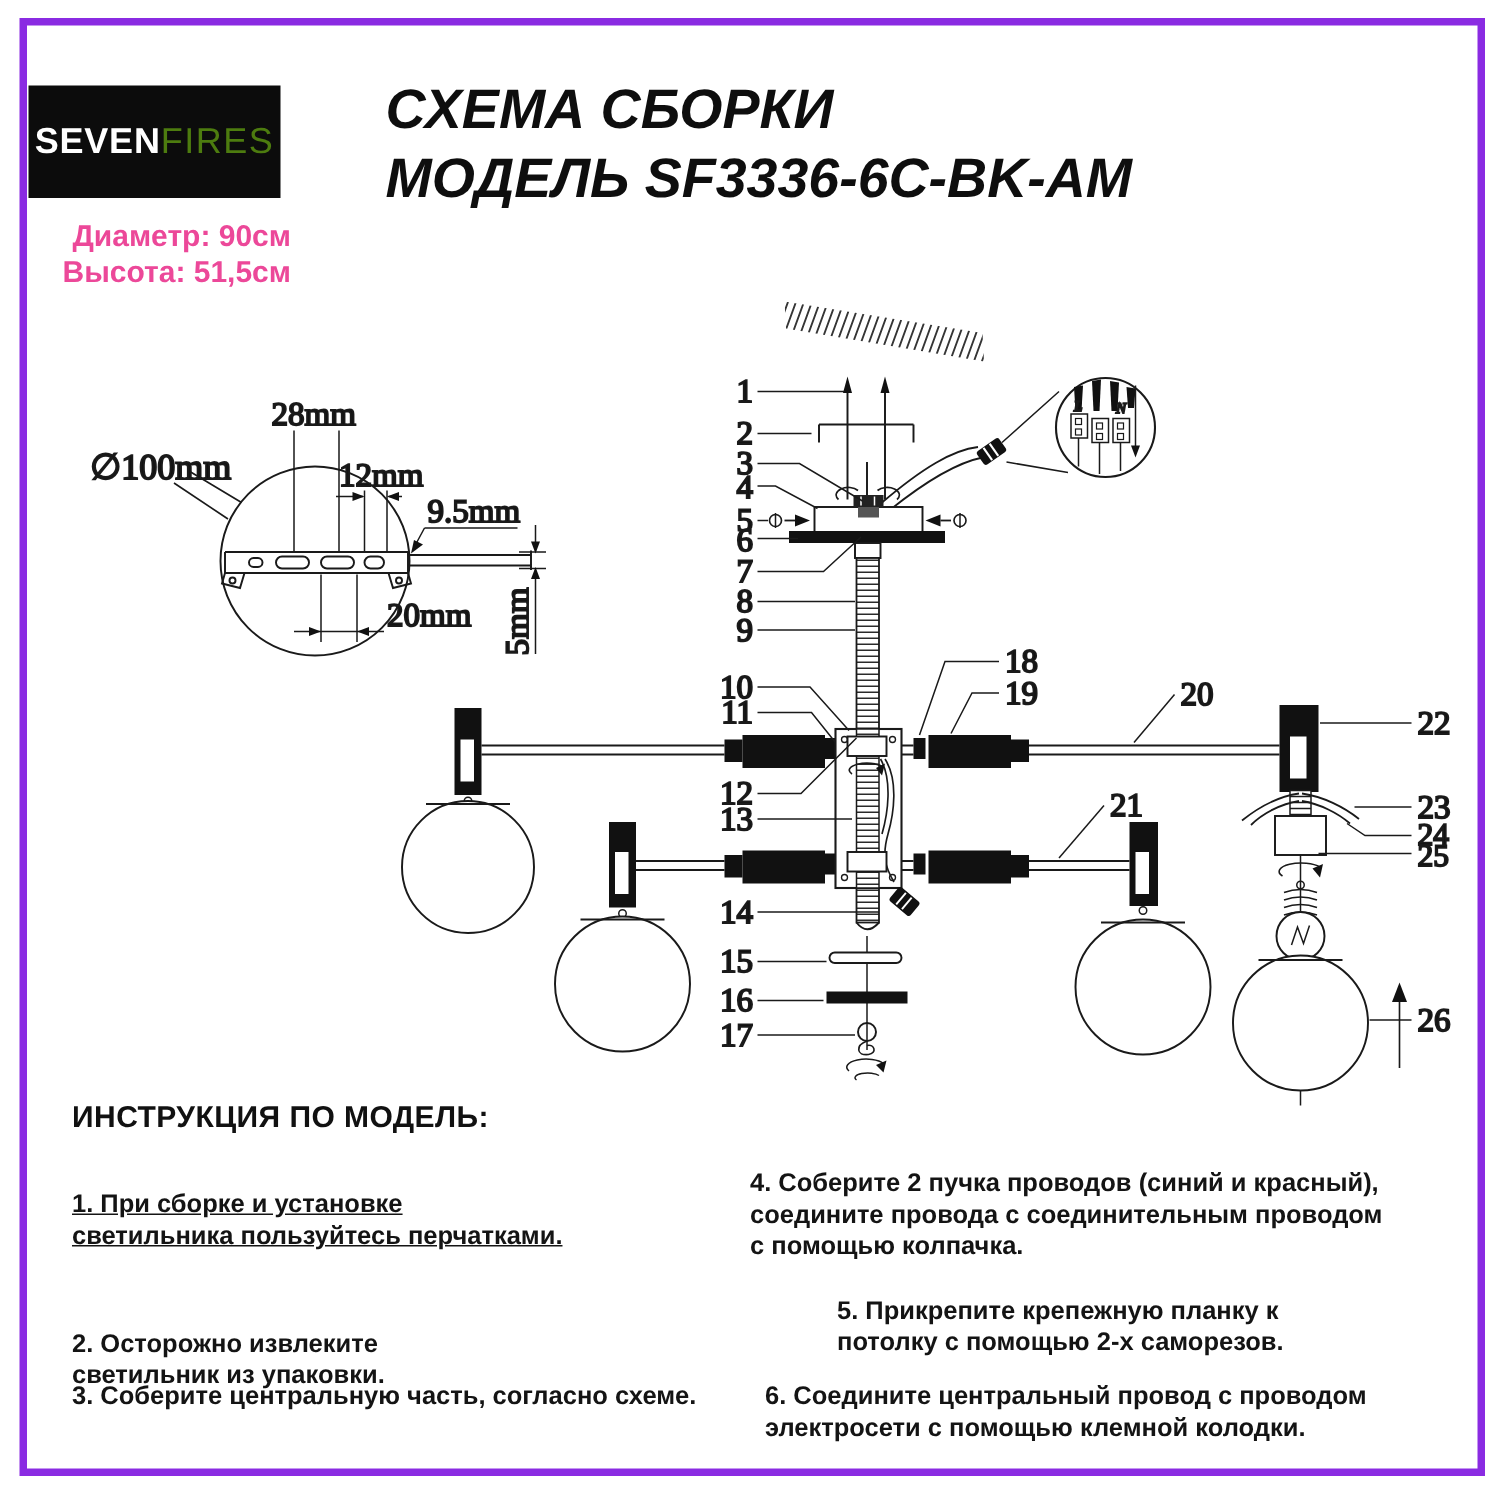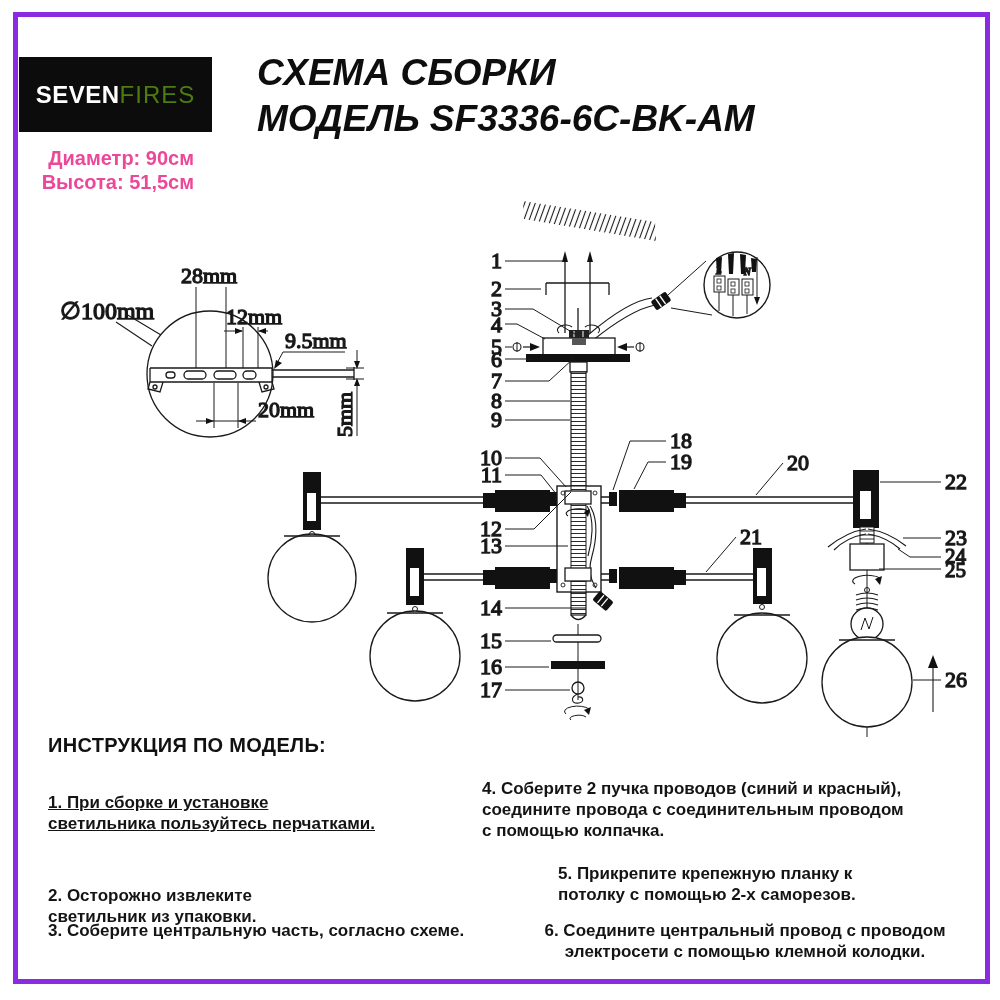--- a/index.html
+++ b/index.html
@@ -1,35 +1,35 @@
 <!DOCTYPE html>
 <html><head>
 <meta charset="utf-8">
 <style>
   html,body{margin:0;padding:0;background:#fff;}
   #stage{position:relative;width:1000px;height:1000px;background:#fff;overflow:hidden;
          font-family:"Liberation Sans","DejaVu Sans",sans-serif;color:#111;}
   #frame{position:absolute;left:13px;top:12px;width:977px;height:972px;
          box-sizing:border-box;border:5px solid #8a2be2;}
   
-  #logo{position:absolute;left:19px;top:57px;width:193px;height:75px;background:#0c0c0c;
+  #logo{position:absolute;left:19px;top:57px;width:168px;height:75px;background:#0c0c0c;
         display:flex;align-items:center;justify-content:center;}
   #logo .a{color:#fff;font-weight:800;font-size:24px;letter-spacing:.5px;}
   #logo .b{color:#4d7c0f;font-weight:400;font-size:24px;letter-spacing:1px;}
   .title{position:absolute;left:257px;font-weight:700;font-size:37px;color:#0e0e0e;white-space:nowrap;font-style:italic;}
   #title1{top:52px;}
   #title2{top:98px;}
   #specs{position:absolute;left:14px;top:146px;width:180px;text-align:right;
          font-size:20px;line-height:24px;font-weight:600;color:#ec4899;}
   
   #instr-head{position:absolute;left:48px;top:734px;font-size:20px;font-weight:700;letter-spacing:.3px;}
   .instr{position:absolute;font-size:17px;line-height:21px;font-weight:600;color:#141414;
          white-space:pre-line;width:470px;}
   #i1{left:48px;top:792px;text-decoration:underline;} #i2{left:48px;top:857px;margin-top:28px;} #i3{left:48px;top:920px;}
-  #i4{left:482px;top:778px;} #i5{left:518px;top:863px;margin-left:40px;} #i6{left:510px;top:920px;text-align:center;}
+  #i4{left:500px;top:778px;} #i5{left:518px;top:863px;margin-left:40px;} #i6{left:510px;top:920px;}
   
   #art{position:absolute;left:0;top:0;}
   .dnum{font:22px "Liberation Serif","DejaVu Serif","DejaVu Sans",serif;fill:#111;}
   .dnum-s{font:21px "Liberation Serif","DejaVu Serif","DejaVu Sans",serif;fill:#111;}
   .ddim{font:22px "Liberation Serif","DejaVu Serif","DejaVu Sans",serif;fill:#111;}
   .ddim-big{font:24px "Liberation Serif","DejaVu Serif","DejaVu Sans",serif;fill:#111;}
   .tlbl{font:italic 10px "Liberation Serif","DejaVu Serif",serif;fill:#111;}
 </style>
 </head>
 <body>

